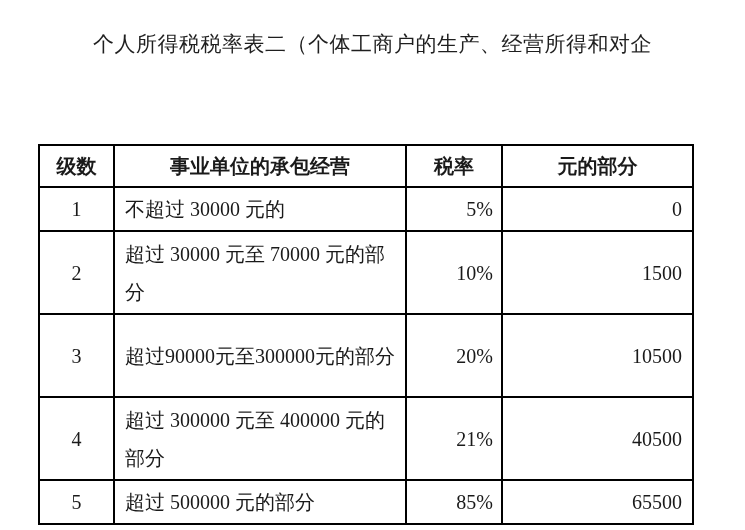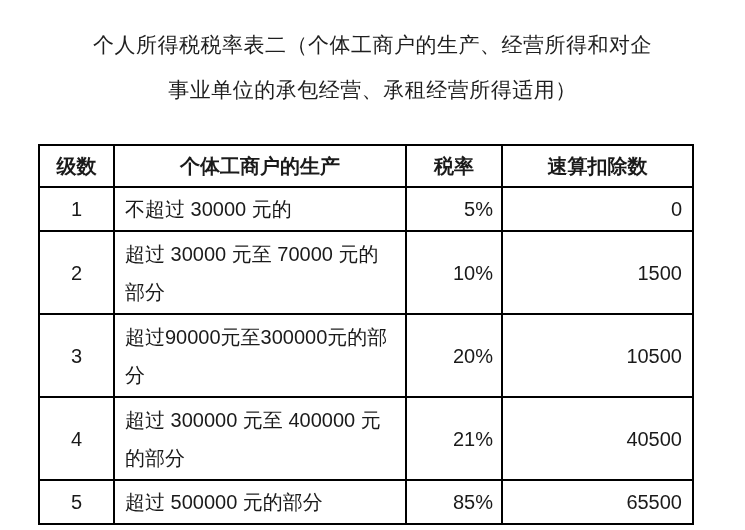--- a/index.html
+++ b/index.html
@@ -3,21 +3,21 @@
 <meta charset="utf-8">
 <style>
   * { margin: 0; padding: 0; box-sizing: border-box; }
   html, body { background: #ffffff; }
   .page {
     position: relative;
     width: 745px;
     height: 530px;
     background: #ffffff;
     overflow: hidden;
-    font-family: Liberation Sans, sans-serif;
+    font-family: Liberation Serif, serif;
     color: #1a1a1a;
   }
   .doc-title {
     position: absolute;
     top: 22px;
     left: 0;
     width: 745px;
     text-align: center;
     font-size: 21px;
     font-weight: 500;
@@ -56,36 +56,35 @@
   .cell-rate    { text-align: right; padding-right: 8px; }
   .cell-deduction { text-align: right; padding-right: 10px; }
 </style>
 </head>
 <body>
 
 <div class="page">
 
   <div class="doc-title">
     <span class="title-line">个人所得税税率表二（个体工商户的生产、经营所得和对企</span>
-    <span class="title-line">事业单位的承包经营、承租经营所得适用）</span>
   </div>
 
   <table class="tax-table">
     <colgroup>
       <col style="width:75px">
       <col style="width:292px">
       <col style="width:96px">
       <col style="width:191px">
     </colgroup>
     <thead>
       <tr>
         <th>级数</th>
-        <th>个体工商户的生产</th>
+        <th>事业单位的承包经营</th>
         <th>税率</th>
-        <th>速算扣除数</th>
+        <th>元的部分</th>
       </tr>
     </thead>
     <tbody>
       <tr class="row-single">
         <td class="cell-level">1</td>
         <td class="cell-income">不超过 30000 元的</td>
         <td class="cell-rate">5%</td>
         <td class="cell-deduction">0</td>
       </tr>
       <tr class="row-double">

